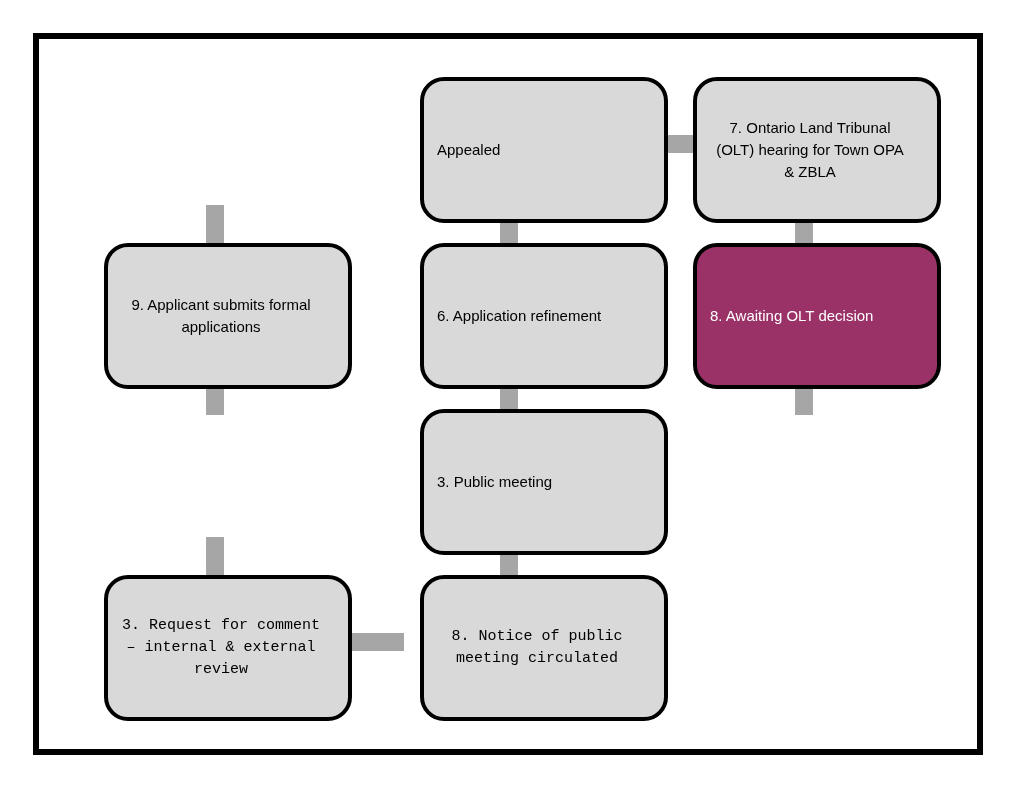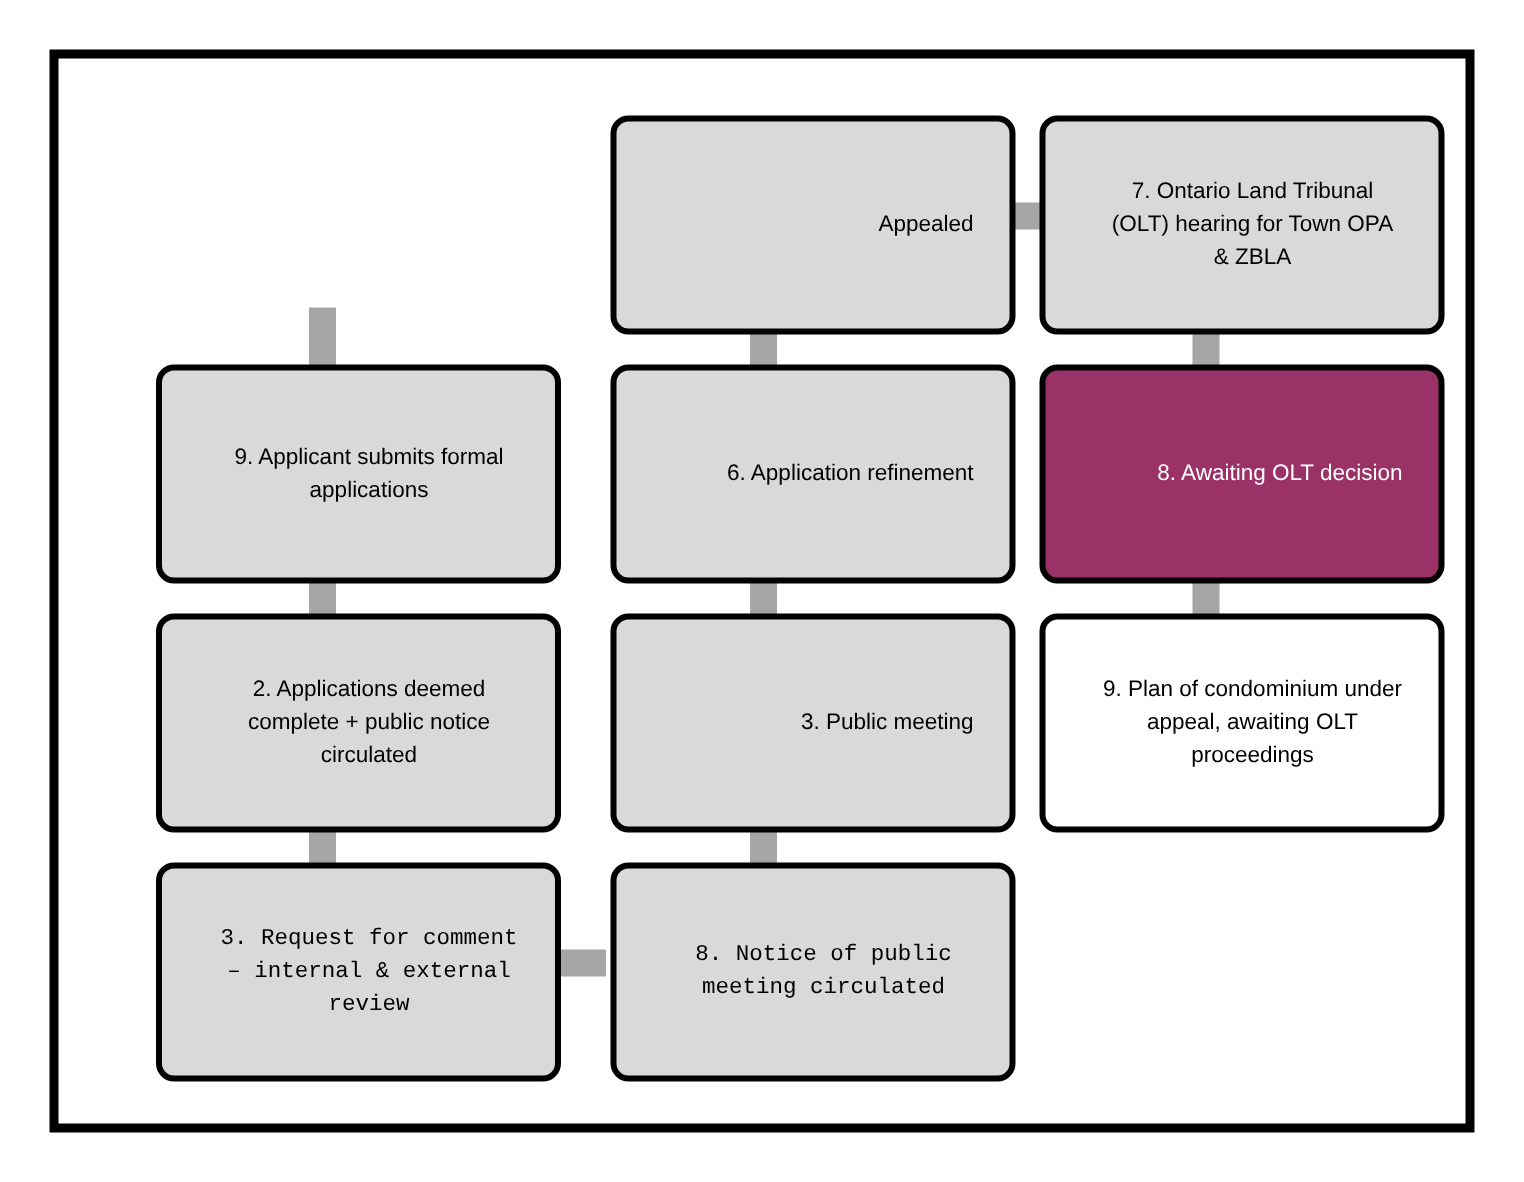--- a/index.html
+++ b/index.html
@@ -22,45 +22,45 @@
     width: 938px;
     height: 710px;
     border: 6px solid var(--border, #000000);
     background: #ffffff;
   }
   .flow-box {
     position: absolute;
     width: 214px;
     height: 126px;
     border: 4px solid var(--border, #000000);
-    border-radius: 12px;
+    border-radius: 24px;
     background: var(--box-fill, #d9d9d9);
     color: var(--text, #000000);
     display: flex;
     align-items: center;
-    justify-content: flex-end;
+    justify-content: flex-start;
     text-align: center;
     font-size: 15px;
     line-height: 22px;
-    padding: 6px 24px;
+    padding: 6px 13px;
     box-sizing: content-box;
     z-index: 2;
   }
   .flow-box[data-fill="accent"] {
     background: var(--accent-fill, #9a3268);
     color: var(--accent-text, #ffffff);
     font-weight: normal;
   }
   .flow-box[data-fill="white"] {
     background: var(--white-fill, #ffffff);
   }
   .flow-box .box-label { display: block; max-width: 200px; }
   
   .c1 { left: 104px; }
-  .c2 { left: 407px; }
+  .c2 { left: 420px; }
   .c3 { left: 693px; }
   
   .r1 { top: 77px; }
   .r2 { top: 243px; }
   .r3 { top: 409px; }
   .r4 { top: 575px; font-family: Liberation Mono, monospace; }
   .connector {
     position: absolute;
     background: var(--connector, #a6a6a6);
     z-index: 1;
@@ -89,23 +89,20 @@
   <div class="connector v c2 g2"></div>
   <div class="connector v c2 g3"></div>
   <div class="connector v c3 g1"></div>
   <div class="connector v c3 g2"></div>
   <div class="connector h h1"></div>
   <div class="connector h h2"></div>
 
   <div class="flow-box c1 r2" data-fill="gray">
     <span class="box-label">9. Applicant submits formal applications</span>
   </div>
-  <div class="flow-box c1 r3" data-fill="gray">
-    <span class="box-label">2. Applications deemed complete + public notice circulated</span>
-  </div>
   <div class="flow-box c1 r4" data-fill="gray">
     <span class="box-label">3. Request for comment – internal &amp; external review</span>
   </div>
 
   <div class="flow-box c2 r1" data-fill="gray">
     <span class="box-label">Appealed</span>
   </div>
   <div class="flow-box c2 r2" data-fill="gray">
     <span class="box-label">6. Application refinement</span>
   </div>
@@ -115,16 +112,13 @@
   <div class="flow-box c2 r4" data-fill="gray">
     <span class="box-label">8. Notice of public meeting circulated</span>
   </div>
 
   <div class="flow-box c3 r1" data-fill="gray">
     <span class="box-label">7. Ontario Land Tribunal (OLT) hearing for Town OPA &amp; ZBLA</span>
   </div>
   <div class="flow-box c3 r2" data-fill="accent">
     <span class="box-label">8. Awaiting OLT decision</span>
   </div>
-  <div class="flow-box c3 r3" data-fill="white">
-    <span class="box-label">9. Plan of condominium under appeal, awaiting OLT proceedings</span>
-  </div>
 </div>
 
 </body></html>

